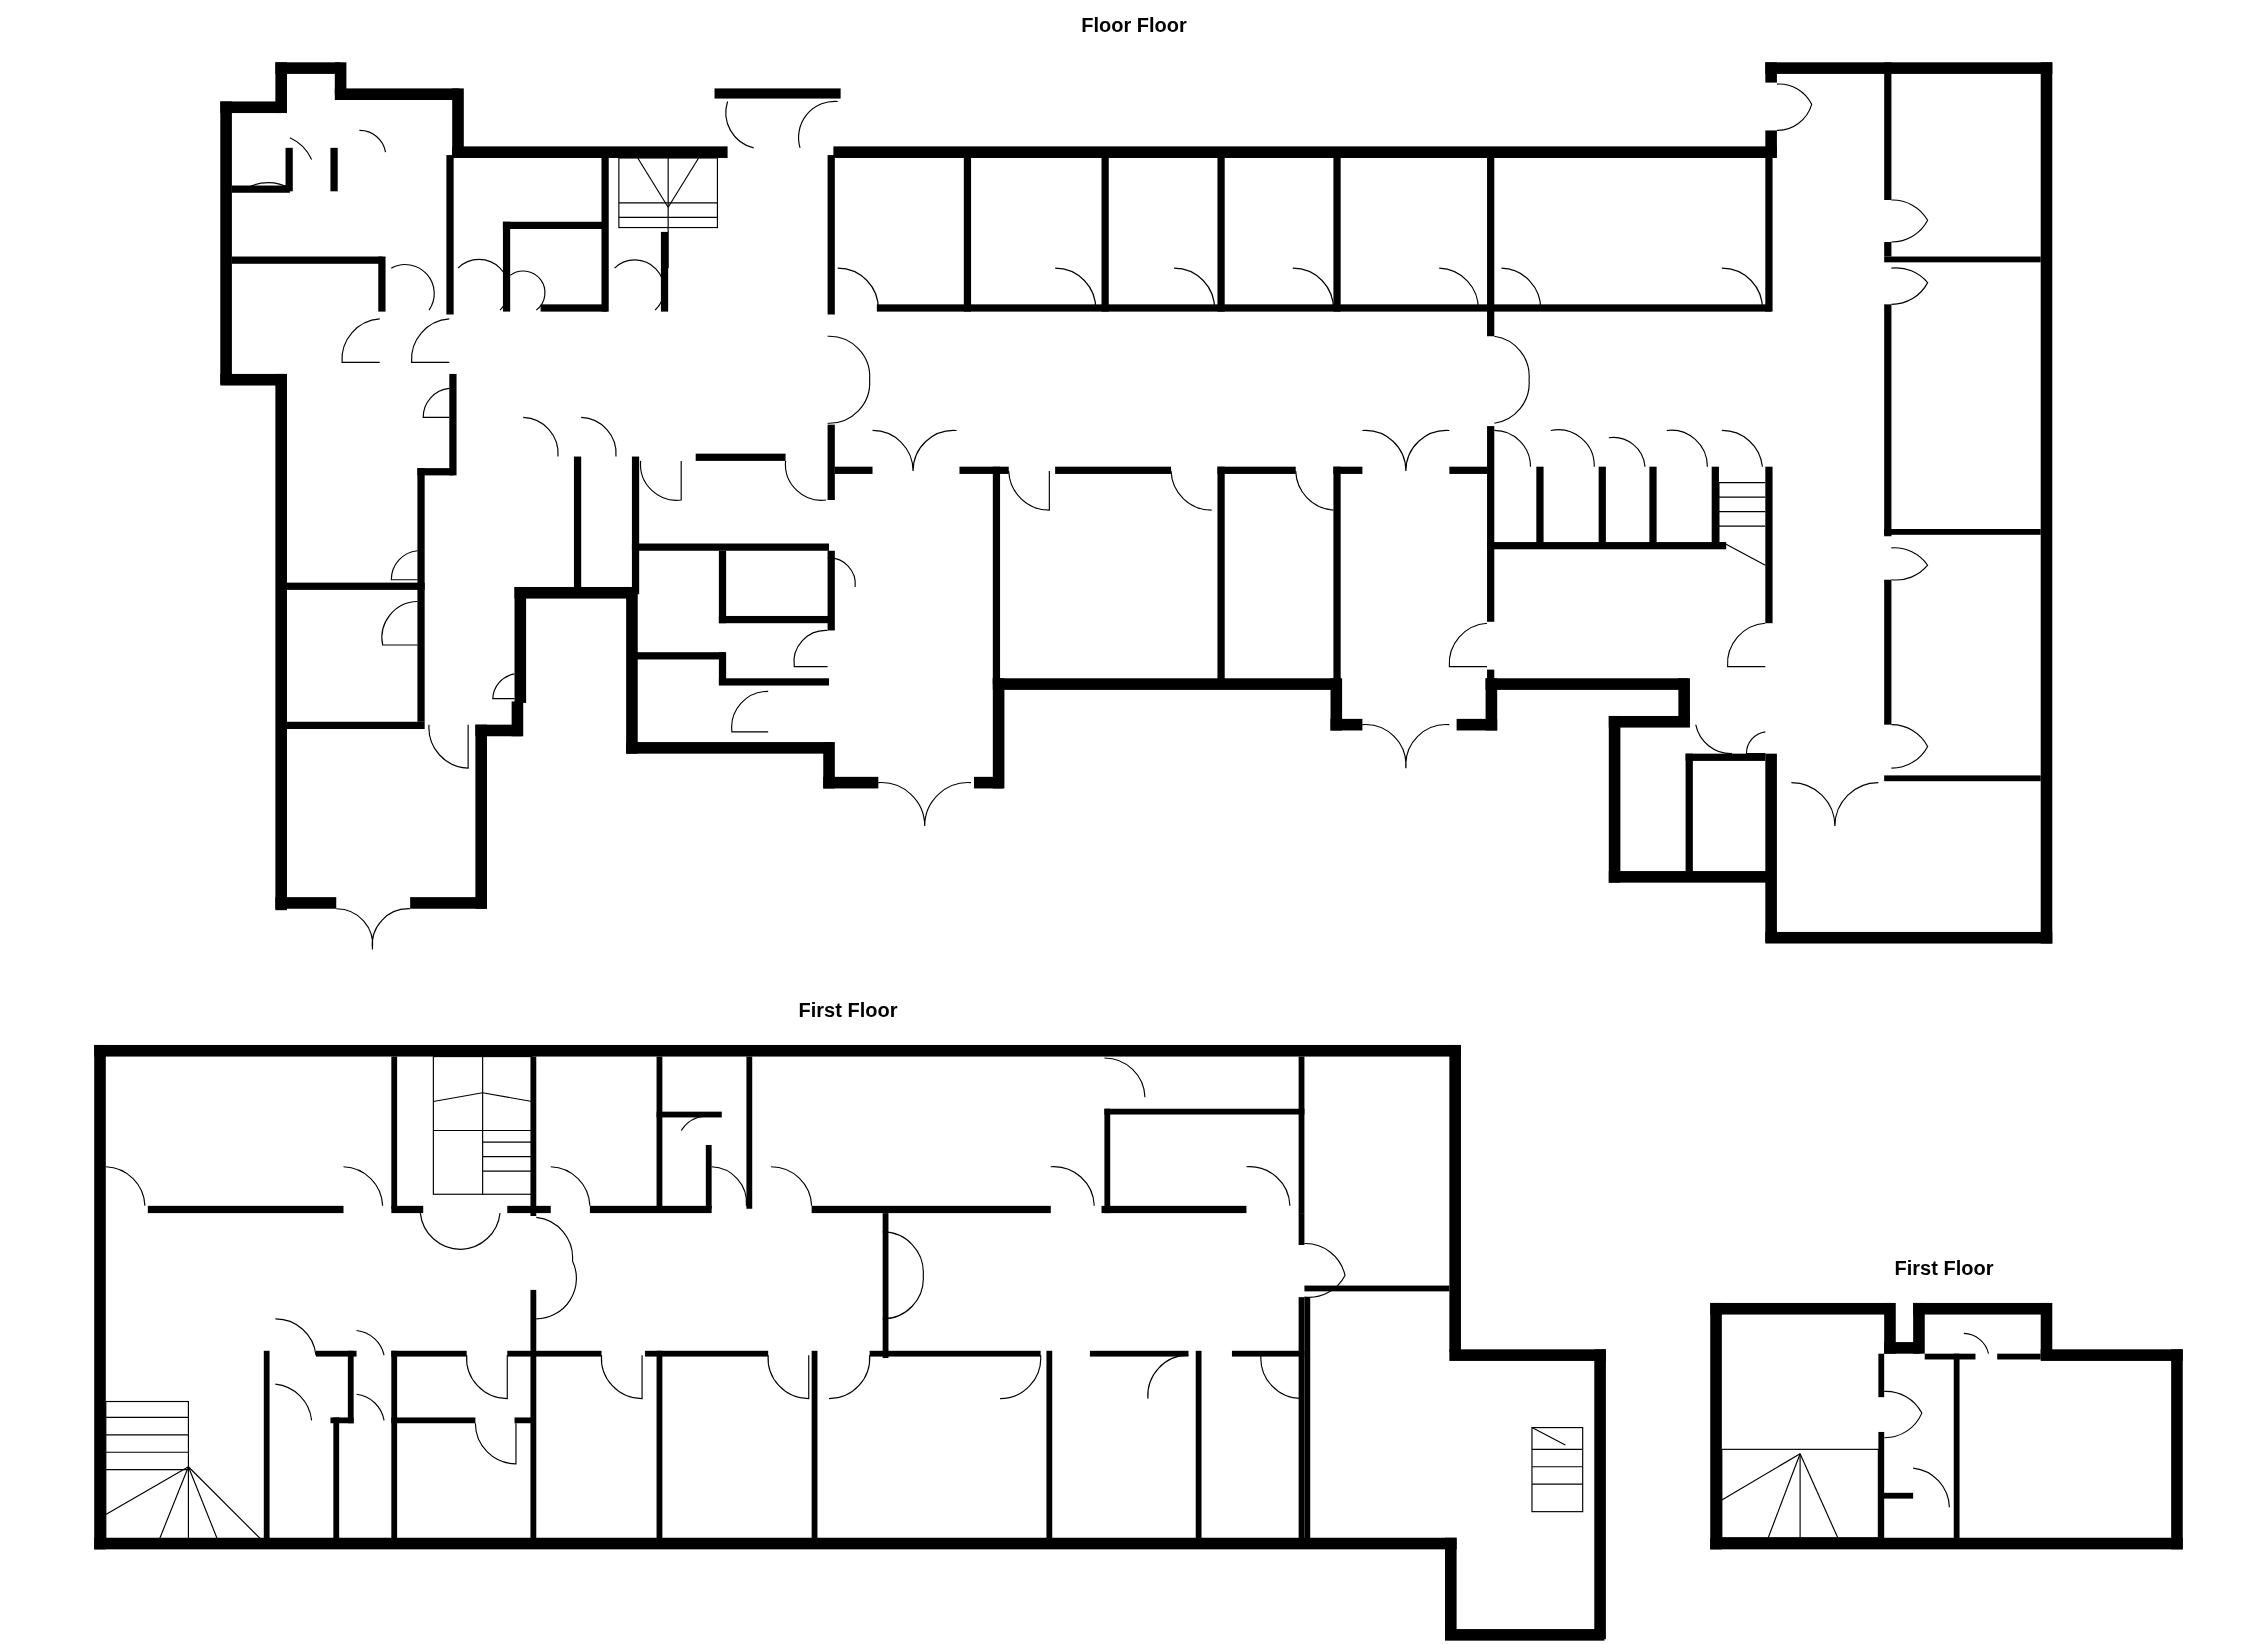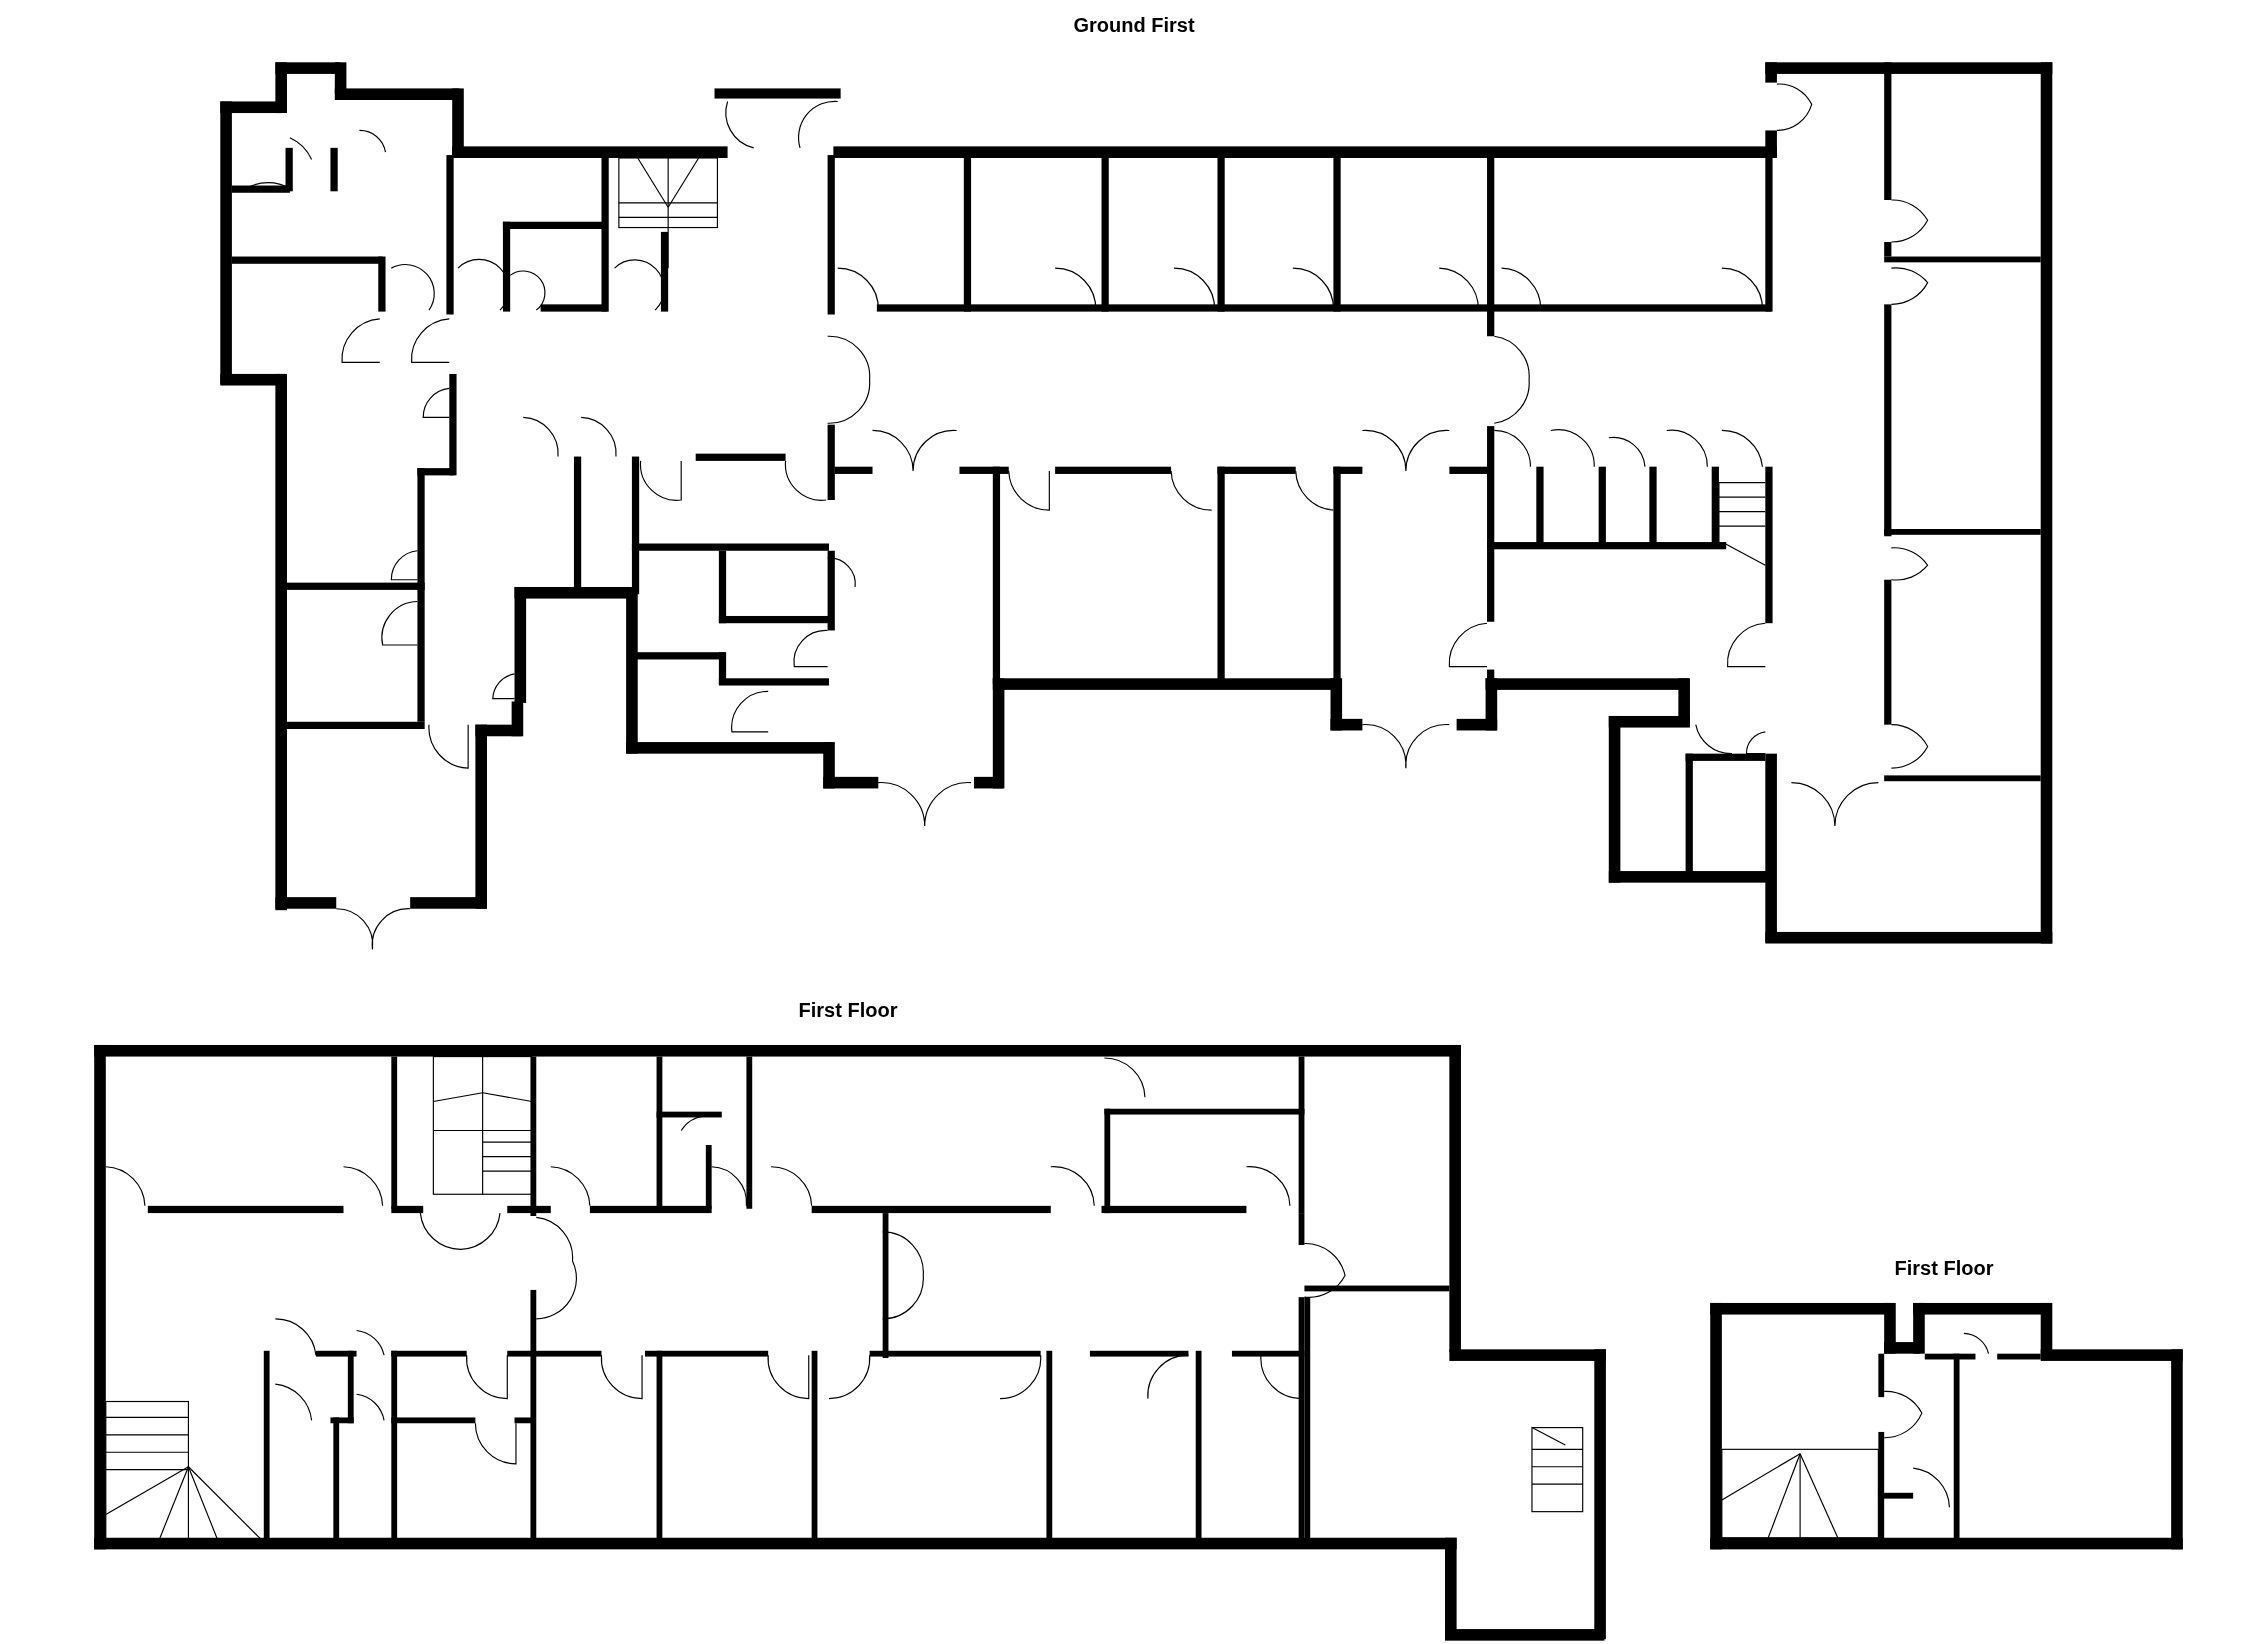--- a/index.html
+++ b/index.html
@@ -13,21 +13,21 @@
     font-size: 20px;
     white-space: nowrap;
     transform: translateX(-50%);
   }
   .w { fill: #000000; }
   .thin { fill: none; stroke: #000000; stroke-width: 0.8; }
 </style>
 </head>
 <body>
 
-<div class="label" style="left:1134px; top:13.7px;">Ground First</div>
+<div class="label" style="left:1134px; top:13.7px;">Floor Floor</div>
 <div class="label" style="left:848px; top:999px;">First Floor</div>
 <div class="label" style="left:1944px; top:1257px;">First Floor</div>
 
 <svg class="plan-svg" viewBox="0 0 1560 1135" preserveAspectRatio="none" xmlns="http://www.w3.org/2000/svg">
 
   <g>
 
     <rect class="w" x="152" y="70" width="8" height="195"></rect>
     <rect class="w" x="152" y="70" width="42" height="8"></rect>
     <rect class="w" x="190" y="43" width="8" height="35"></rect>

